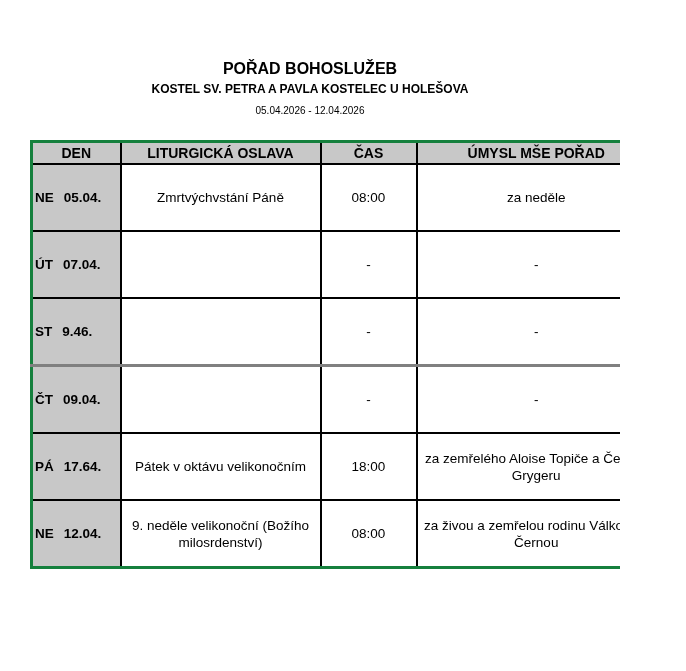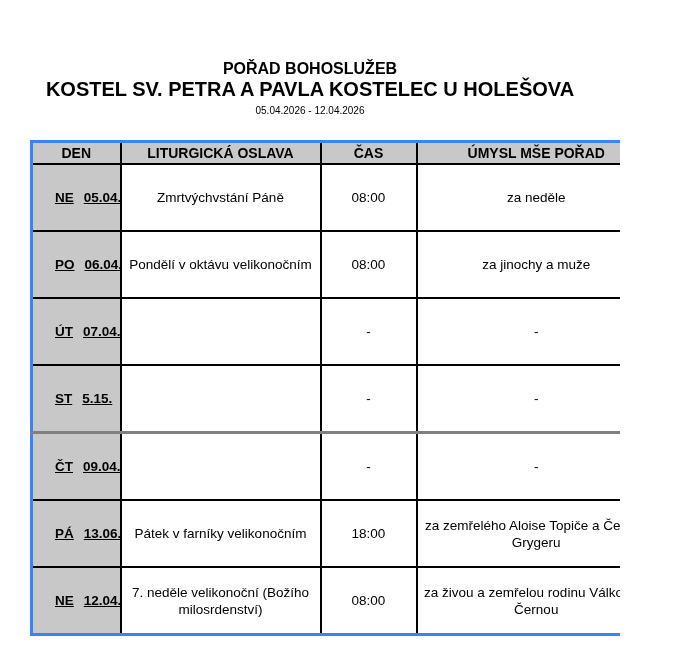--- a/index.html
+++ b/index.html
@@ -20,35 +20,35 @@
   .doc-header {
     padding-top: 10px;
     text-align: center;
     line-height: 21px;
   }
   .doc-title {
     font-size: 16px;
     font-weight: bold;
   }
   .doc-subtitle {
-    font-size: 20px;
+    font-size: 12px;
     font-weight: bold;
   }
   .doc-daterange {
     font-size: 10px;
     font-weight: normal;
   }
   table.schedule {
     position: absolute;
     left: 30px;
     top: 92px;
     width: 625px;
     border-collapse: collapse;
     table-layout: fixed;
-    border: 3px solid #3b82f6;
+    border: 3px solid #15803d;
   }
   col.c-day   { width: 89px; }
   col.c-lit   { width: 200px; }
   col.c-time  { width: 96px; }
   col.c-int   { width: 240px; }
   th, td {
     border: 2px solid #000000;
     padding: 0;
     overflow: hidden;
   }
@@ -68,24 +68,23 @@
     line-height: 17px;
   }
   td.day-cell {
     background: #c8c8c8;
     font-weight: bold;
     text-align: left;
   }
   .day-wrap {
     display: flex;
     align-items: flex-end;
-    padding-left: 22px;
+    padding-left: 2px;
     gap: 10px;
     white-space: nowrap;
-    text-decoration: underline;
   }
   td.liturgy-cell, td.intention-cell {
     padding: 0 2px;
   }
   tr.pagebreak-row td {
     border-top: 3px solid #808080;
   }
 </style>
 </head>
 <body>
@@ -121,44 +120,33 @@
             <span>05.04.</span>
           </div>
         </td>
         <td class="liturgy-cell">Zmrtvýchvstání Páně</td>
         <td class="time-cell">08:00</td>
         <td class="intention-cell">za neděle</td>
       </tr>
       <tr>
         <td class="day-cell">
           <div class="day-wrap">
-            <span>PO</span>
-            <span>06.04.</span>
-          </div>
-        </td>
-        <td class="liturgy-cell">Pondělí v oktávu velikonočním</td>
-        <td class="time-cell">08:00</td>
-        <td class="intention-cell">za jinochy a muže</td>
-      </tr>
-      <tr>
-        <td class="day-cell">
-          <div class="day-wrap">
             <span>ÚT</span>
             <span>07.04.</span>
           </div>
         </td>
         <td class="liturgy-cell"></td>
         <td class="time-cell">-</td>
         <td class="intention-cell">-</td>
       </tr>
       <tr>
         <td class="day-cell">
           <div class="day-wrap">
             <span>ST</span>
-            <span>5.15.</span>
+            <span>9.46.</span>
           </div>
         </td>
         <td class="liturgy-cell"></td>
         <td class="time-cell">-</td>
         <td class="intention-cell">-</td>
       </tr>
       <tr class="pagebreak-row">
         <td class="day-cell">
           <div class="day-wrap">
             <span>ČT</span>
@@ -166,34 +154,34 @@
           </div>
         </td>
         <td class="liturgy-cell"></td>
         <td class="time-cell">-</td>
         <td class="intention-cell">-</td>
       </tr>
       <tr>
         <td class="day-cell">
           <div class="day-wrap">
             <span>PÁ</span>
-            <span>13.06.</span>
+            <span>17.64.</span>
           </div>
         </td>
-        <td class="liturgy-cell">Pátek v farníky velikonočním</td>
+        <td class="liturgy-cell">Pátek v oktávu velikonočním</td>
         <td class="time-cell">18:00</td>
         <td class="intention-cell">za zemřelého Aloise Topiče a Černou Grygeru</td>
       </tr>
       <tr>
         <td class="day-cell">
           <div class="day-wrap">
             <span>NE</span>
             <span>12.04.</span>
           </div>
         </td>
-        <td class="liturgy-cell">7. neděle velikonoční (Božího milosrdenství)</td>
+        <td class="liturgy-cell">9. neděle velikonoční (Božího milosrdenství)</td>
         <td class="time-cell">08:00</td>
         <td class="intention-cell">za živou a zemřelou rodinu Válkovu a Černou</td>
       </tr>
     </tbody>
   </table>
 
 </div>
 
 </body></html>

